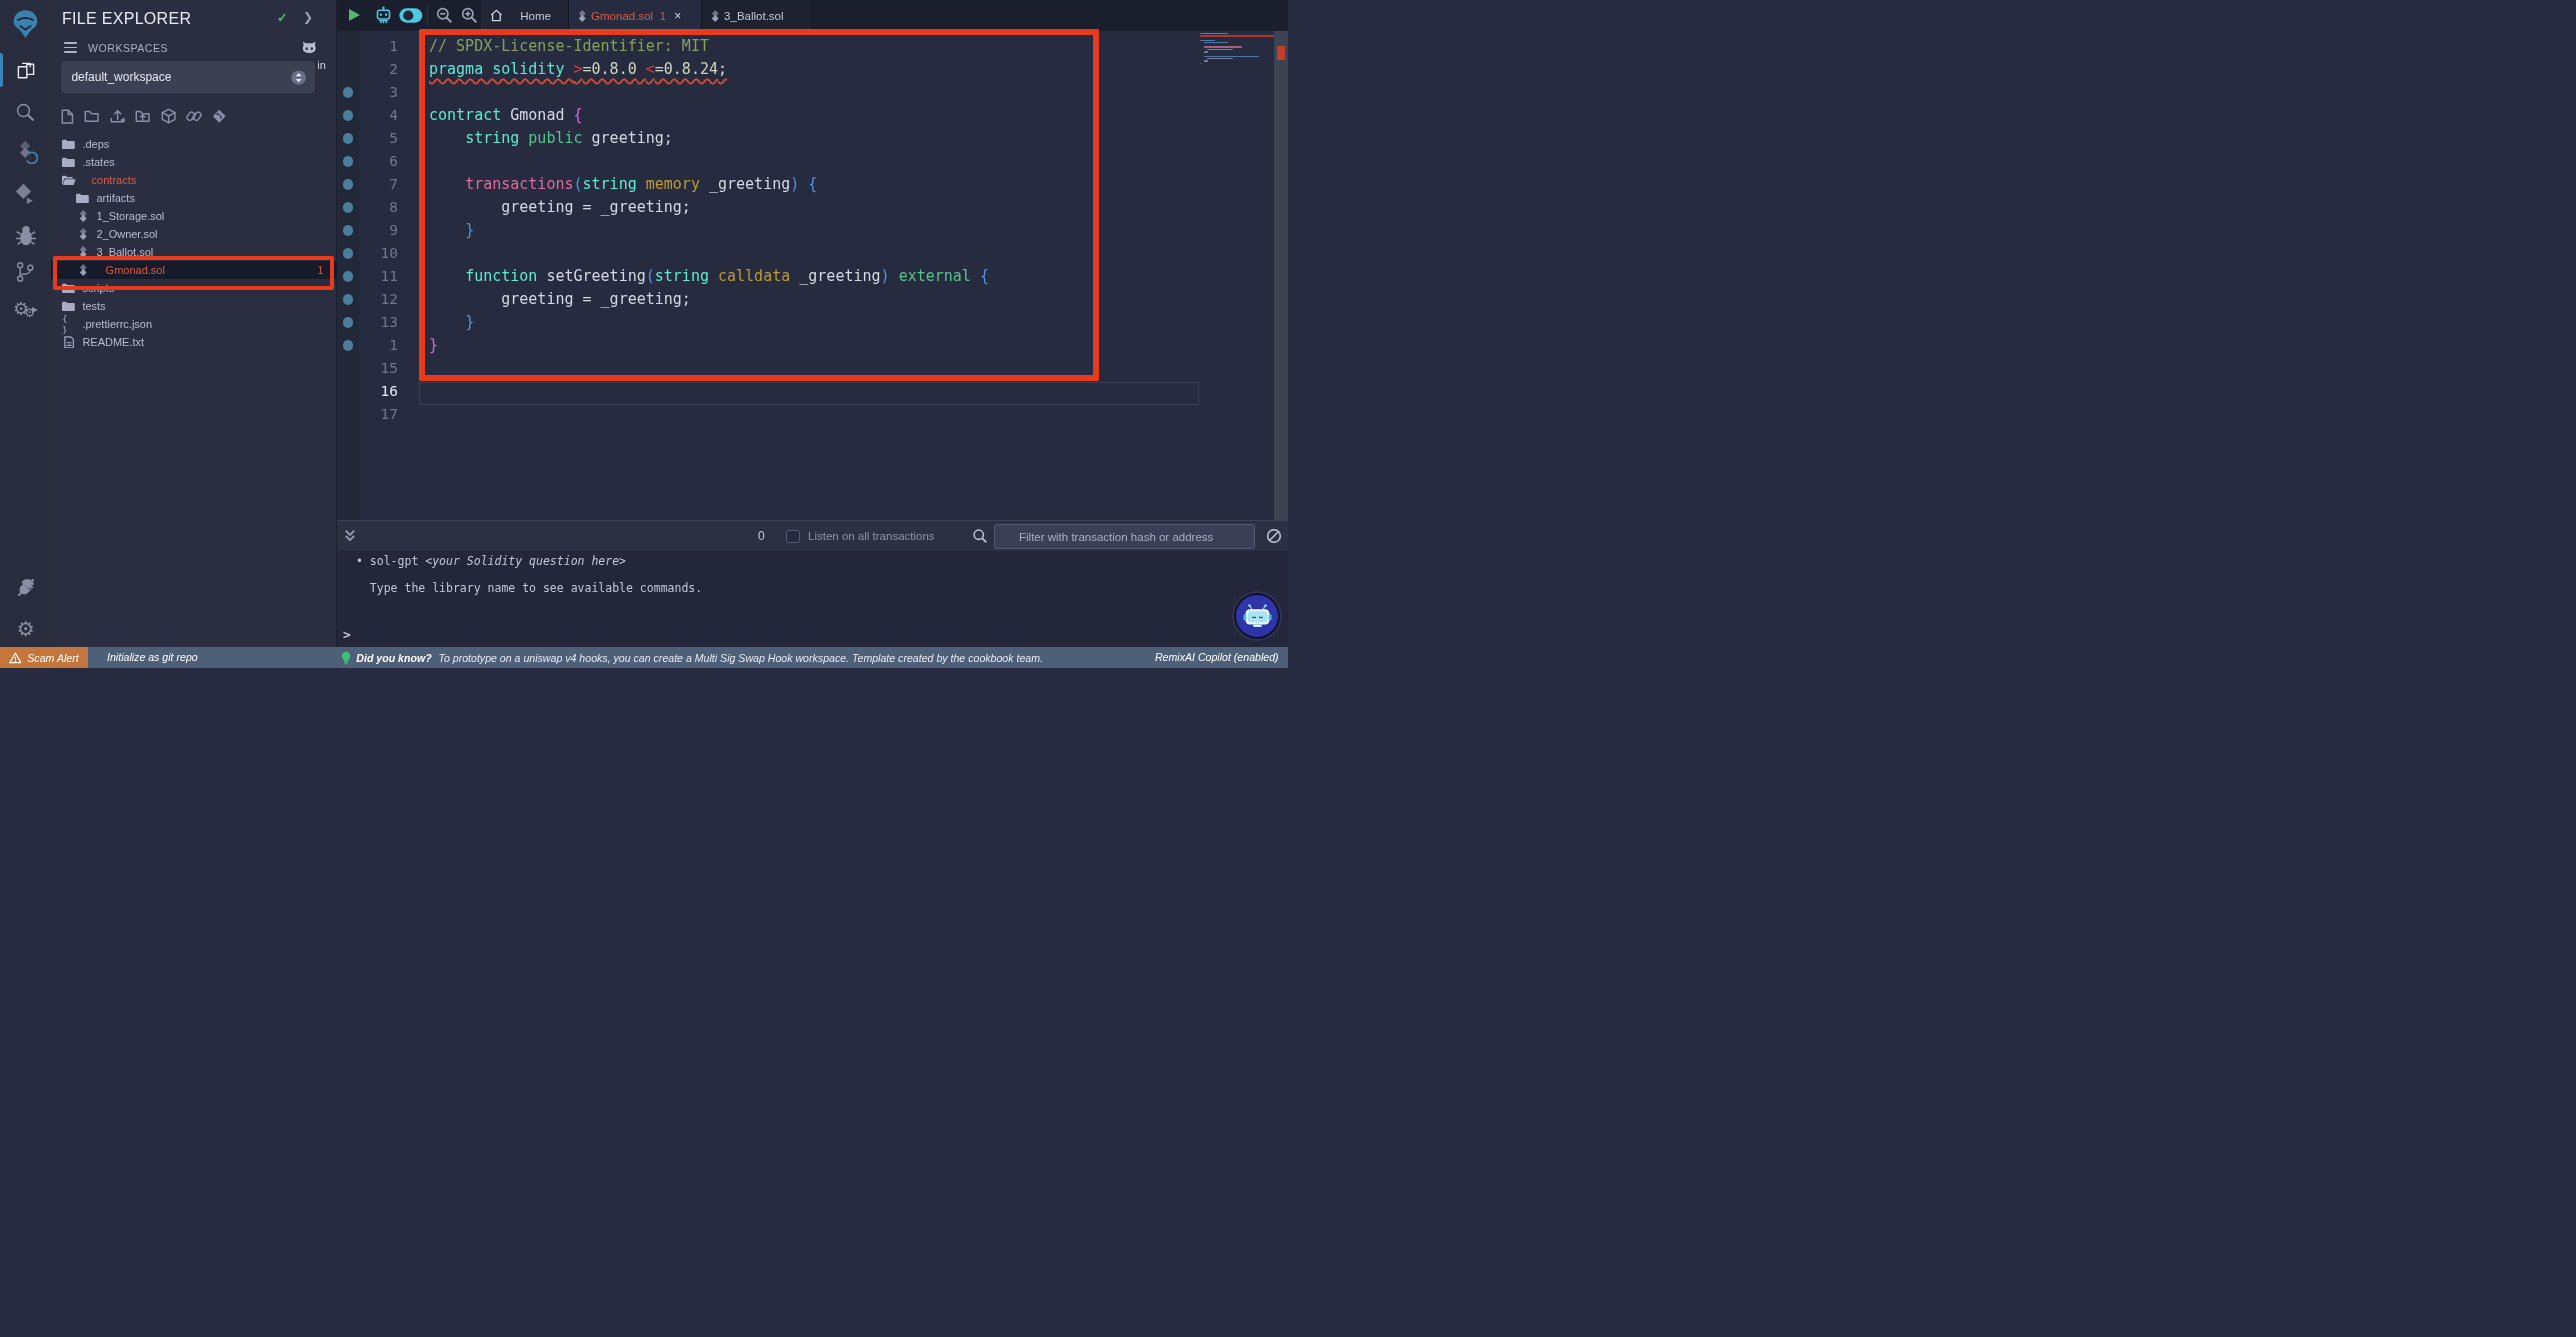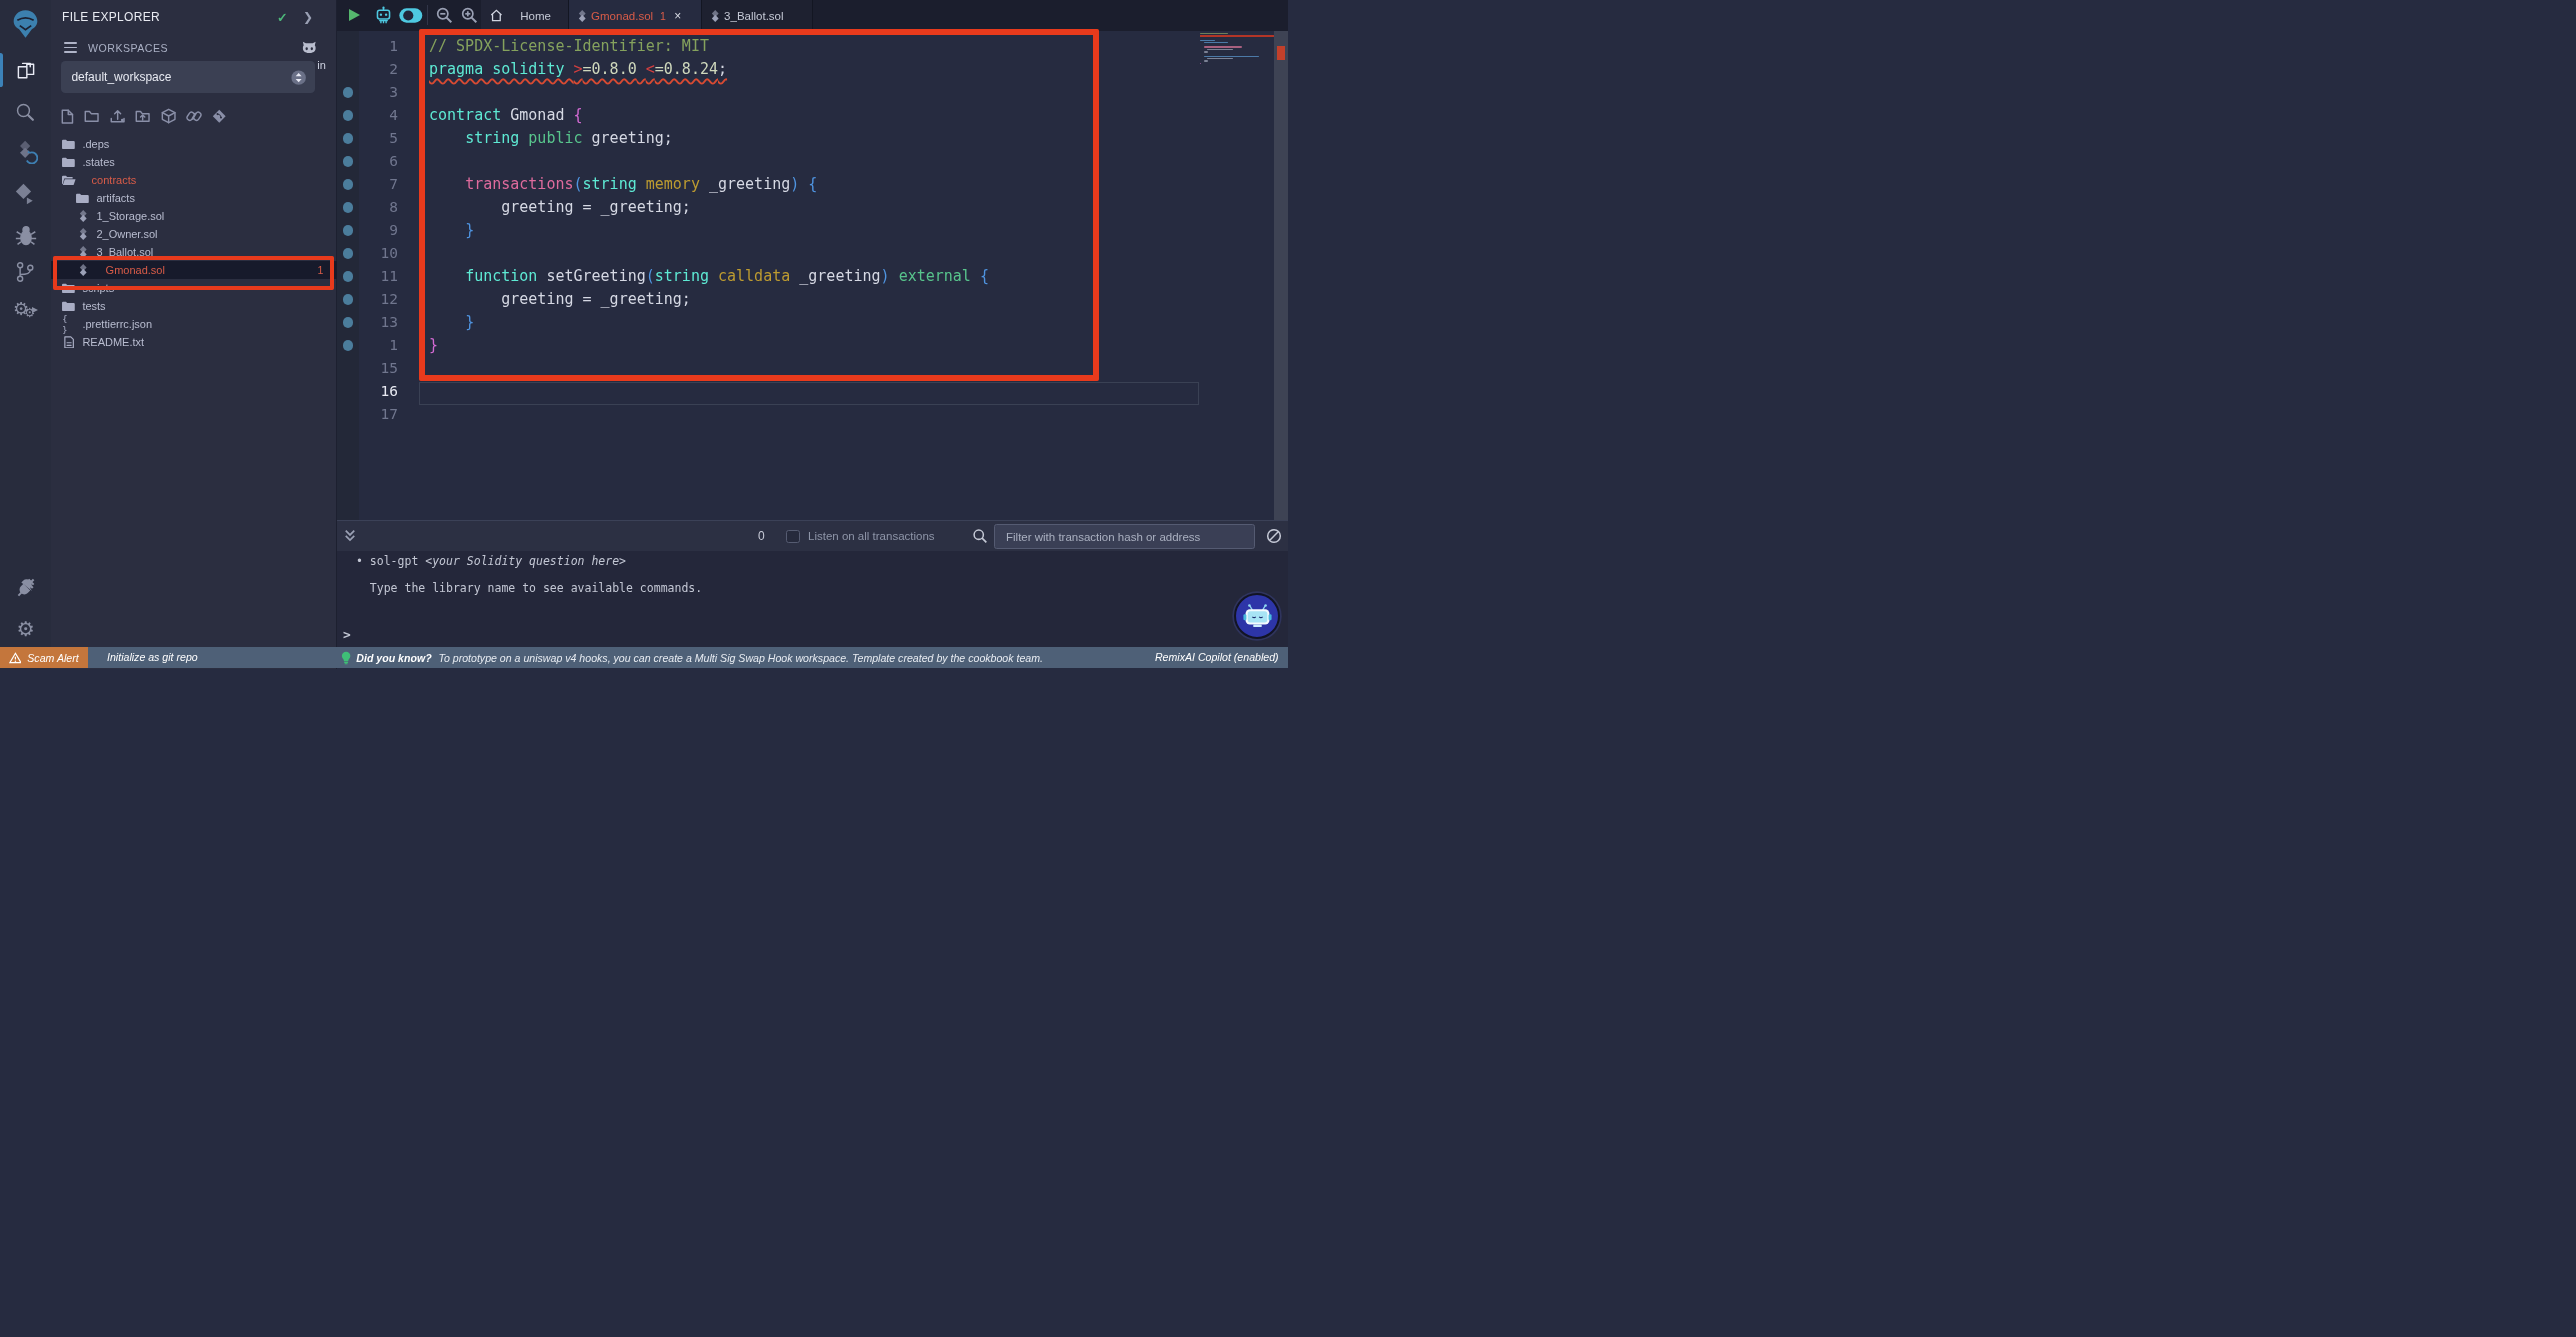--- a/index.html
+++ b/index.html
@@ -9,21 +9,21 @@
   
   #rail { position:absolute; left:0; top:0; width:51px; height:669px; background:#282c3d; z-index:5;}
   .rail-item { position:absolute; left:10.2px; width:31px; height:31px; display:flex; align-items:center; justify-content:center; color:#8a8fa3; }
   .rail-item.active { color:#e9ebf5; }
   #rail-pill { position:absolute; left:0; top:53px; width:3.4px; height:34px; background:#3c82b8; border-radius:0 2.6px 2.6px 0;}
   .uni { font-family:"DejaVu Sans", sans-serif; }
 
   
   #panel { position:absolute; left:51px; top:0; width:286px; height:669px; background:#2b2e40; border-right:0.9px solid #1d2030; z-index:4;}
   #panel-header { position:absolute; left:0; top:0; width:100%; height:34px; }
-  #panel-title { position:absolute; left:11px; top:10.2px; color:#e9ebf2; font-size:12px; letter-spacing:0.3px; }
+  #panel-title { position:absolute; left:11px; top:10.2px; color:#e9ebf2; font-size:16px; letter-spacing:0.3px; }
   #hdr-check { position:absolute; left:226px; top:10.2px; color:#4db87a; font-size:12.8px; font-weight:bold;}
   #hdr-chev  { position:absolute; left:252px; top:10.2px; color:#9aa0b4; font-size:12px; }
   #ws-row { position:absolute; left:0; top:39px; width:100%; height:19px;}
   #ws-burger { position:absolute; left:12.8px; top:3.4px; width:13.6px; }
   #ws-burger div{ height:1.7px; background:#b0b4c8; margin-bottom:2.6px; border-radius:0.9px;}
   #ws-label { position:absolute; left:37px; top:2.6px; color:#aab0c4; font-size:10.6px; letter-spacing:0.5px; }
   #signin { position:absolute; right:10.2px; top:1.7px; color:#ced2e0; font-size:11px; display:flex; align-items:center; gap:5.1px;flex-direction:column;}
   #ws-select { position:absolute; left:10.2px; top:61px; width:254px; height:32px; background:#3b4053; border-radius:4.3px; color:#e8eaf2; font-size:12px; display:flex; align-items:center; padding:0 10.2px; }
   #ws-spin { position:absolute; right:8.5px; top:8.5px; }
   #fe-toolbar { position:absolute; left:10.2px; top:106px; height:20.4px; display:flex; gap:10.2px; align-items:center; color:#8a8fa8;}
@@ -77,21 +77,21 @@
   #sb-marker { position:absolute; left:3.4px; top:15.3px; width:7.7px; height:13.6px; background:#c2402b;}
 
   
   #terminal { position:absolute; left:337px; top:520px; width:951px; height:129px; background:#24273a;}
   #term-head { position:absolute; left:0; top:0; width:100%; height:31px; background:#2c3043; border-top:0.9px solid #3b4157; display:flex; align-items:center;}
   #term-collapse { position:absolute; left:6.8px; top:7.7px; color:#9aa0b4;}
   #term-count { position:absolute; left:421px; top:7.7px; color:#c8cbd8; font-size:12px;}
   #term-check { position:absolute; left:449px; top:8.5px; width:13.6px; height:13.6px; border:0.9px solid #565c72; border-radius:2.6px; background:#262a3c;}
   #term-listen { position:absolute; left:471px; top:8.5px; color:#8e95a8; font-size:11.5px;}
   #term-search { position:absolute; left:635px; top:6.8px; color:#c5c9d6;}
-  #term-filter { position:absolute; left:657px; top:3.4px; width:261px; height:25px; background:#3a3f55; border:0.9px solid #555b72; border-radius:2.6px; color:#aab0c0; font-size:11.5px; padding:0 11px; font-family:"Liberation Sans", sans-serif;}
+  #term-filter { position:absolute; left:657px; top:3.4px; width:261px; height:25px; background:#3a3f55; border:0.9px solid #555b72; border-radius:2.6px; color:#aab0c0; font-size:11.5px; padding:0 24px; font-family:"Liberation Sans", sans-serif;}
   #term-filter::placeholder { color:#aab0c0; }
   #term-block { position:absolute; left:929px; top:6.8px; color:#c5c9d6;}
   #term-body { position:absolute; left:0; top:31px; width:100%; bottom:0; font-family:"DejaVu Sans Mono", monospace; font-size:11.5px; color:#c3c7d4;}
   .tline { position:absolute; left:19px; white-space:pre;}
   .tline .it { font-style:italic; }
   #term-prompt { position:absolute; left:6px; top:76px; font-weight:bold; font-size:12.8px; color:#c3c7d4;}
 
   
   #ai-avatar { position:absolute; left:1234px; top:593px; width:46px; height:46px; border-radius:50%; background:#2d35a8; border:2.6px solid #121424; z-index:20; display:flex; align-items:center; justify-content:center; box-shadow:0 0 0 1.7px rgba(80,90,200,.25);}
 

